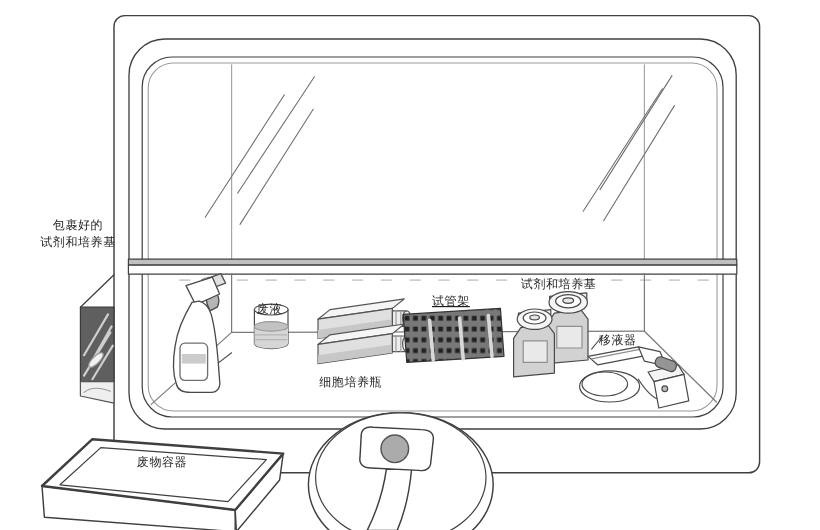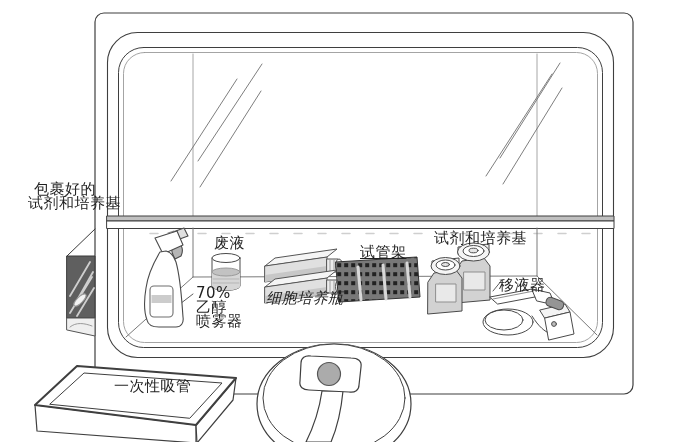--- a/index.html
+++ b/index.html
@@ -2,21 +2,21 @@
 <html><head>
 <meta charset="utf-8">
 <style>
   html,body { margin:0; padding:0; background:#fff; }
   .stage {
     position:relative; width:683px; height:442px; background:#fff;
     font-family:"DejaVu Sans","Liberation Sans",sans-serif; overflow:hidden;
   }
   .stage svg { position:absolute; left:0; top:0; }
   .lbl {
-    position:absolute; color:#1f1f1f; font-size:15px; line-height:14px;
+    position:absolute; color:#1f1f1f; font-size:10px; line-height:14px;
     letter-spacing:0.5px; white-space:nowrap;
   }
   .lbl.center { text-align:center; }
   .lbl span { display:block; }
 </style>
 </head>
 <body>
 
 <div class="stage">
 
@@ -181,30 +181,25 @@
     <polygon points="35,405 77,366 236,378 196,425" stroke-width="2"></polygon>
     <polygon points="50,404 84,373 222,383 190,418" stroke-width="1"></polygon>
   </g>
 </svg>
 
   <div class="lbl center" style="left:28px; top:182px; width:74px;">
     <span>包裹好的</span>
     <span>试剂和培养基</span>
   </div>
 
-  <div class="lbl" style="left:214px; top:236px;">废液</div>
-
-  <div class="lbl" style="left:196px; top:286px;">
-    <span>70%</span>
-    <span>乙醇</span>
-    <span>喷雾器</span>
-  </div>
-
-  <div class="lbl" style="left:266px; top:291px;font-style:italic;">细胞培养瓶</div>
+  <div class="lbl" style="left:214px; top:252px;">废液</div>
+
+
+  <div class="lbl" style="left:266px; top:313px;">细胞培养瓶</div>
 
   <div class="lbl" style="left:360px; top:245px;text-decoration:underline;">试管架</div>
 
   <div class="lbl" style="left:434px; top:231px;">试剂和培养基</div>
 
   <div class="lbl" style="left:499px; top:265px;margin-top:13px;">移液器</div>
 
-  <div class="lbl" style="left:114px; top:379px;">一次性吸管</div>
+  <div class="lbl" style="left:114px; top:379px;">废物容器</div>
 </div>
 
 </body></html>

